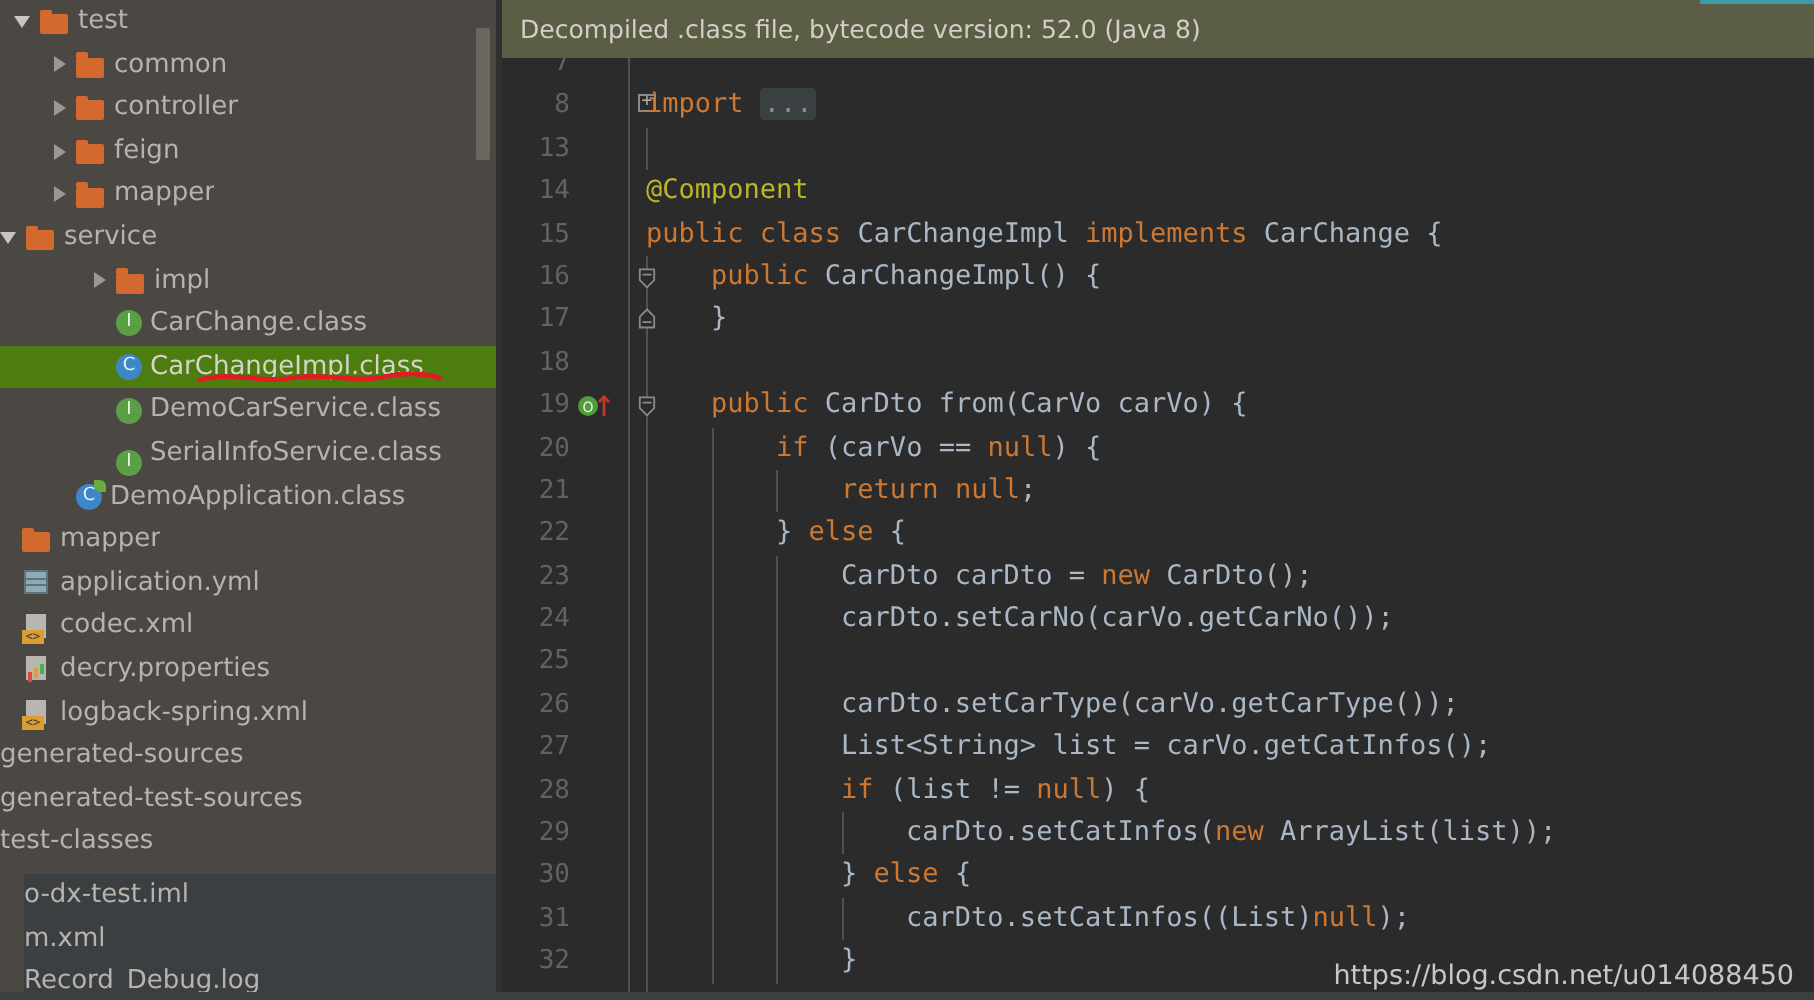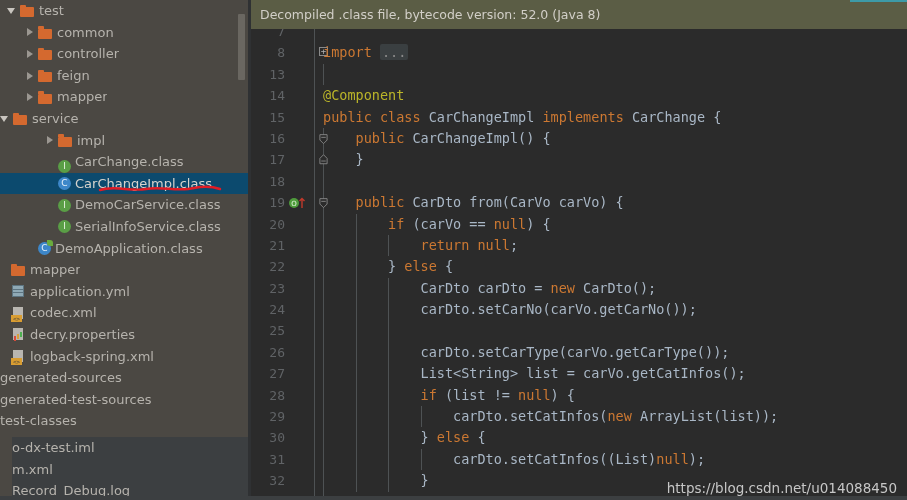--- a/index.html
+++ b/index.html
@@ -47,21 +47,21 @@
     position: relative;
     height: 21.6px;
     line-height: 21.6px;
     white-space: nowrap;
     font-size: 13px;
     color: #b6b3ad;
     display: flex;
     align-items: center;
   }
   .row.selected {
-    background: #0c4a6e;
+    background: #4d7c0f;
     color: #d6d3cd;
   }
   .row .label { overflow: hidden; }
 
   .arrow {
     display: inline-block;
     width: 0; height: 0;
     margin-right: 5px;
     flex: 0 0 auto;
   }
@@ -356,36 +356,36 @@
         <div class="row" style="">
           <span class="arrow expanded"></span>
           <span class="ic folder"></span>
           <span class="label">service</span>
         </div>
         <div class="row" style="padding-left: 47px;">
           <span class="arrow collapsed"></span>
           <span class="ic folder"></span>
           <span class="label">impl</span>
         </div>
-        <div class="row" style="padding-left: 47px; align-items: flex-end;">
+        <div class="row" style="padding-left: 47px;">
           <span class="arrow none"></span>
           <span class="ic iface"></span>
           <span class="label">CarChange.class</span>
         </div>
         <div class="row selected" style="padding-left: 47px;">
           <span class="arrow none"></span>
           <span class="ic cls"></span>
           <span class="label">CarChangeImpl.class</span>
         </div>
         <div class="row" style="padding-left: 47px;">
           <span class="arrow none"></span>
           <span class="ic iface"></span>
           <span class="label">DemoCarService.class</span>
         </div>
-        <div class="row" style="padding-left: 47px;">
+        <div class="row" style="padding-left: 47px; align-items: flex-end;">
           <span class="arrow none"></span>
           <span class="ic iface"></span>
           <span class="label">SerialInfoService.class</span>
         </div>
         <div class="row" style="padding-left: 27px;">
           <span class="arrow none"></span>
           <span class="ic springcls"></span>
           <span class="label">DemoApplication.class</span>
         </div>
         <div class="row">

